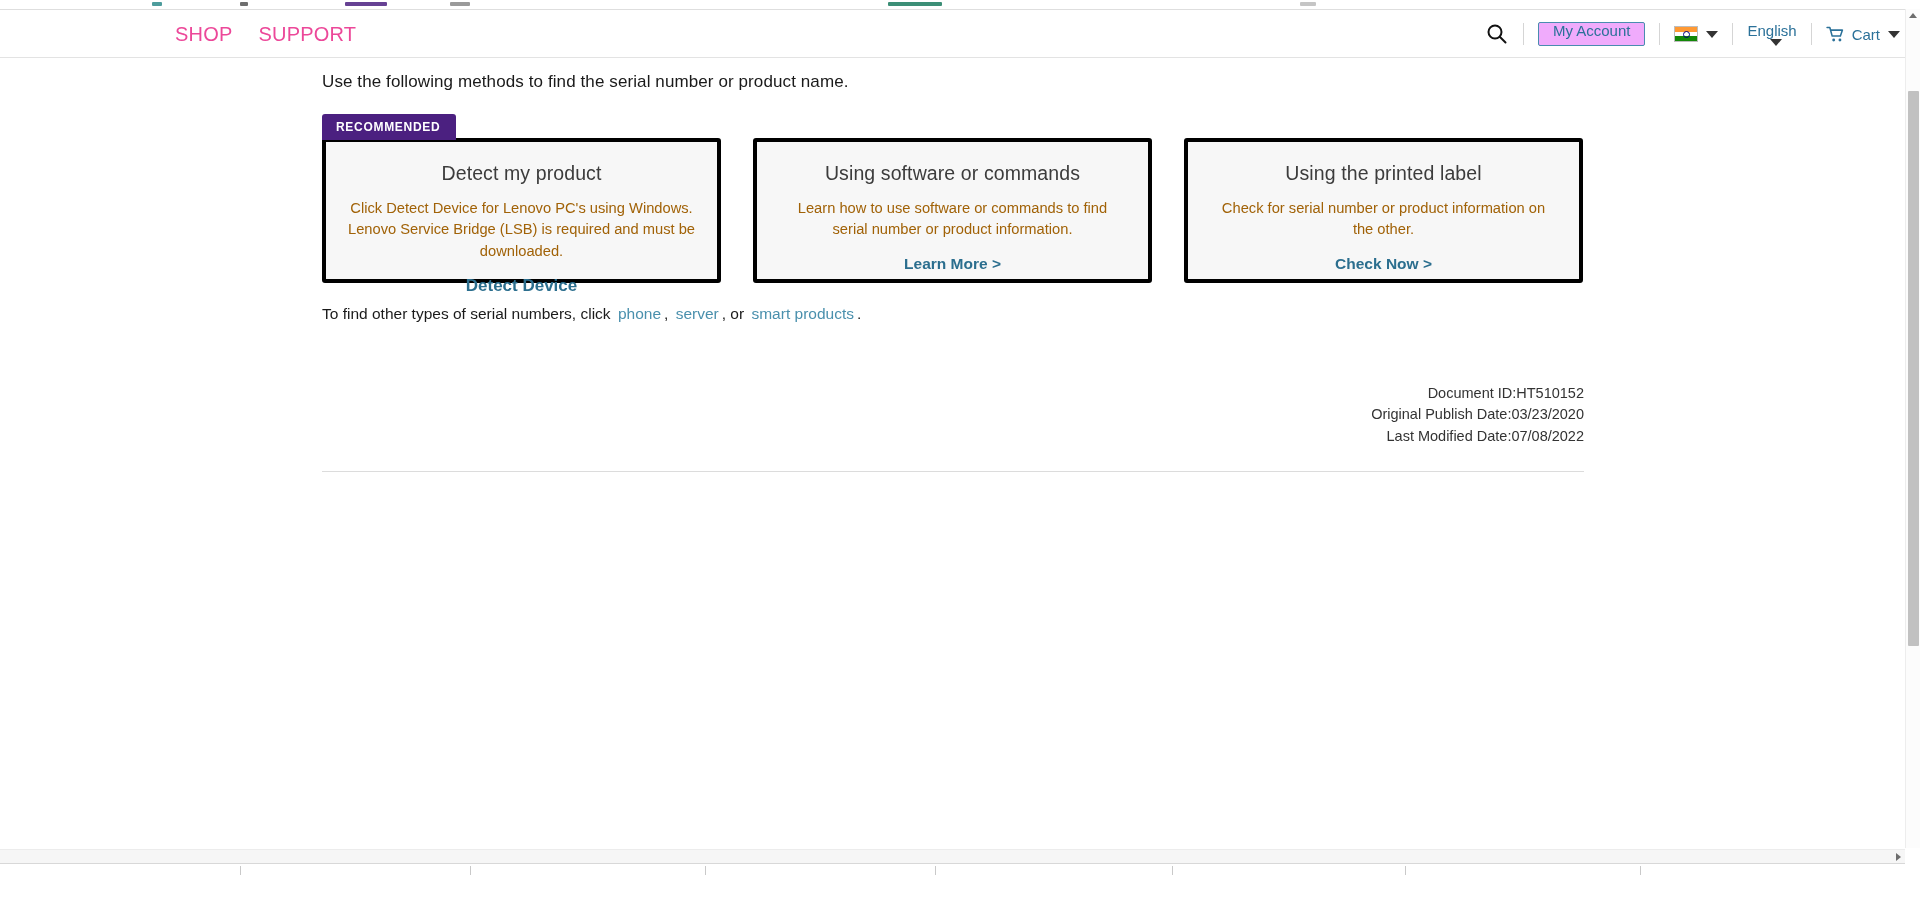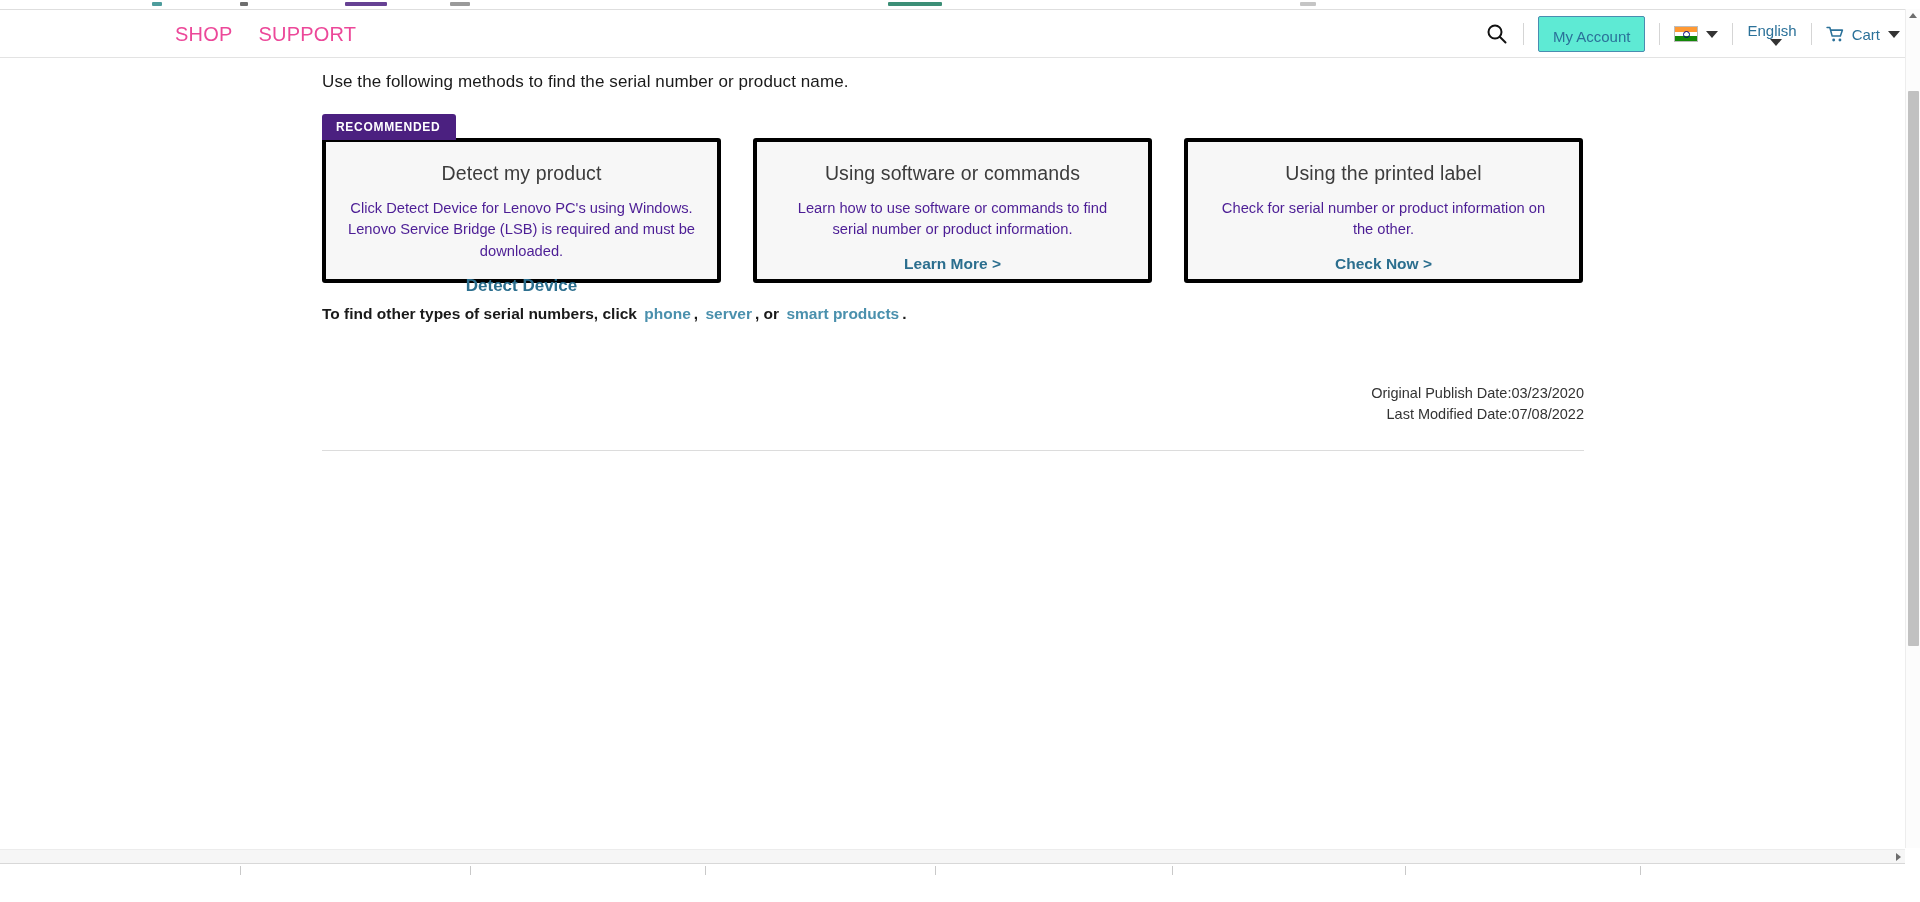--- a/index.html
+++ b/index.html
@@ -57,23 +57,23 @@
   }
   .header-right {
     position: absolute; right: 20px; top: 0; height: 48px;
     display: flex; align-items: center;
   }
   .hdr-sep { width: 1px; height: 22px; background: #d5d5d5; margin: 0 14px; }
   .search-ico { width: 24px; height: 24px; display: block; }
   .my-account {
     border: 1px solid #4a8cb0;
     color: #2b7199;
-    background: #5eead4;
+    background: #f0abfc;
     font-size: 15px;
-    padding: 12px 14px 7px;
+    padding: 0 14px 7px;
     border-radius: 2px;
     line-height: 1;
     cursor: pointer;
     font-family: "Liberation Sans", sans-serif;
   }
   .flag {
     width: 24px; height: 16px; display: inline-block;
     position: relative; border: 1px solid #bdbdbd; vertical-align: middle;
   }
   .flag .s1, .flag .s2, .flag .s3 { position: absolute; left: 0; width: 100%; height: 33.34%; }
@@ -134,35 +134,34 @@
     margin: 0 0 13px;
     font-size: 19.5px;
     font-weight: normal;
     color: #3c3c3c;
     letter-spacing: .1px;
   }
   .card p {
     margin: 0 0 14px;
     font-size: 14.7px;
     line-height: 1.45;
-    color: #4c1d95;
+    color: #a16207;
   }
   .card a {
     color: #2b6e8e;
     font-size: 15.5px;
     font-weight: bold;
     text-decoration: none;
   }
   .card.first a { font-size: 17px; }
 
   .other-line {
     margin-top: 22px;
     font-size: 15.5px;
     color: #1a1a1a;
-    font-weight: bold;
   }
   .other-line a {
     color: #4a90ad;
     text-decoration: none;
     margin: 0 3px;
   }
 
   .meta {
     margin-top: 60px;
     text-align: right;
@@ -312,20 +311,21 @@
     </div>
 
     <div class="other-line">
       <span>To find other types of serial numbers, click</span>
       <a href="#">phone</a><span>,</span>
       <a href="#">server</a><span>, or</span>
       <a href="#">smart products</a><span>.</span>
     </div>
 
     <div class="meta">
+      <div>Document ID:HT510152</div>
       <div>Original Publish Date:03/23/2020</div>
       <div>Last Modified Date:07/08/2022</div>
     </div>
 
     <div class="divider"></div>
 
   </div>
 </div>
 
 <div class="vscroll">

